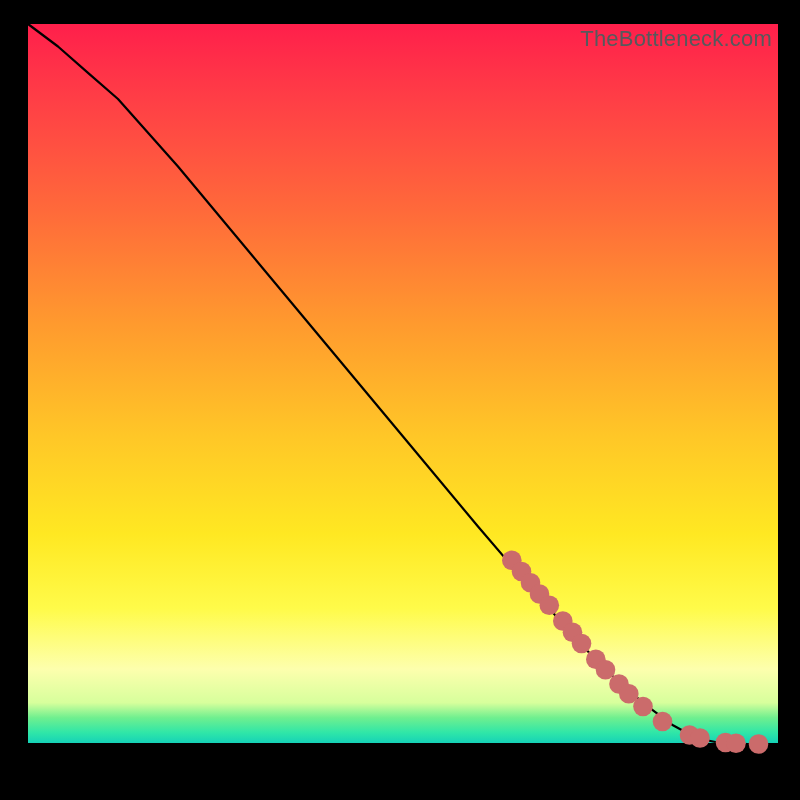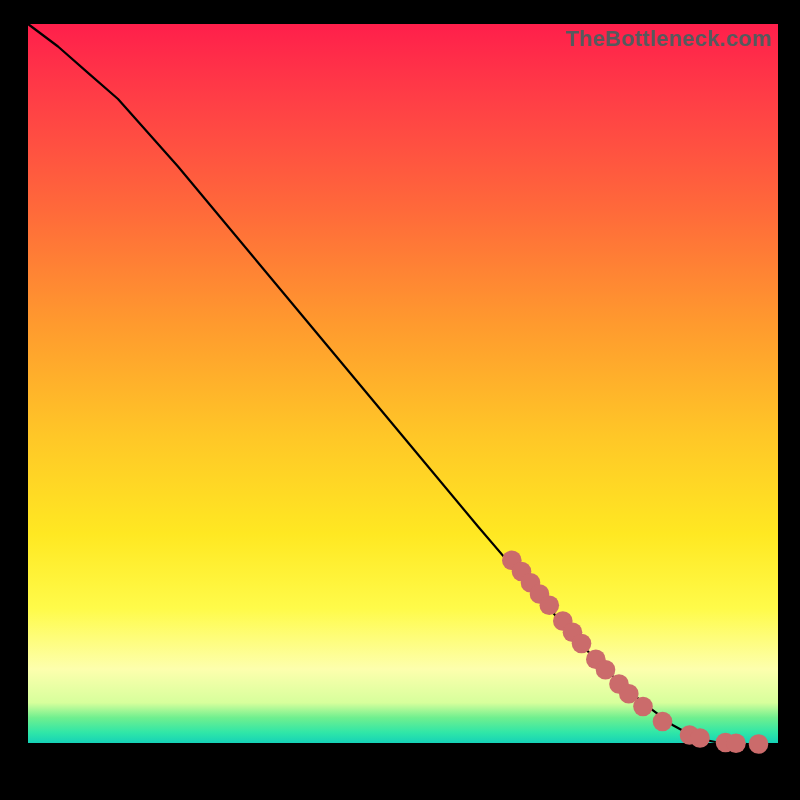--- a/index.html
+++ b/index.html
@@ -41,21 +41,21 @@
       #000000 95.9%,
       #000000 100%
     );
   }
   .watermark {
     position: absolute;
     top: 2px;
     right: 6px;
     color: #555a5d;
     font-size: 22px;
-    font-weight: 700;
+    font-weight: 400;
     letter-spacing: 0.2px;
     user-select: none;
   }
   svg.overlay {
     position: absolute;
     left: 0;
     top: 0;
     width: 750px;
     height: 750px;
     overflow: visible;

